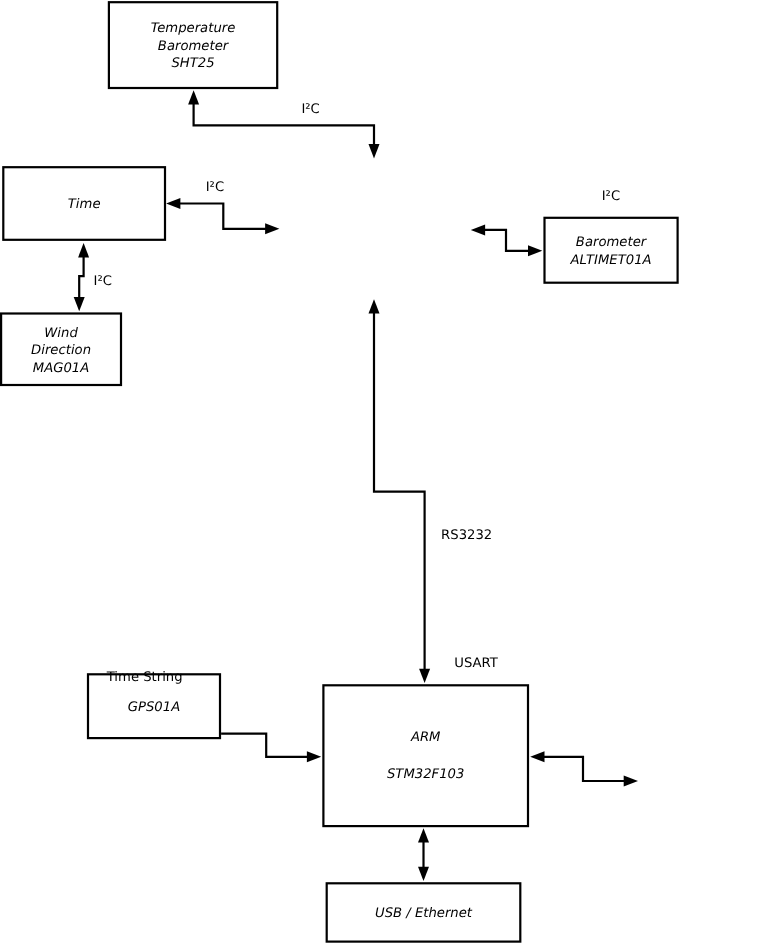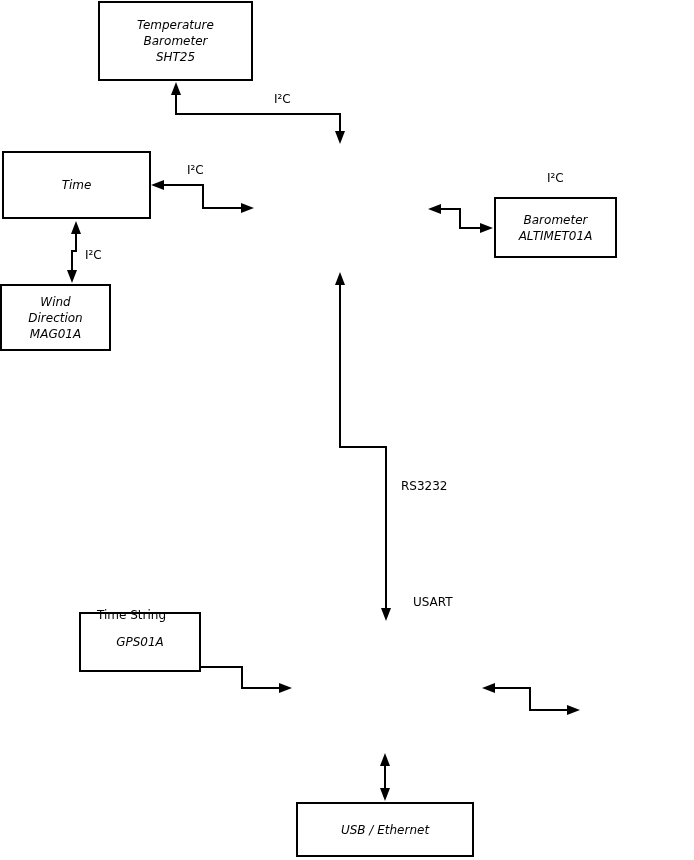--- a/index.html
+++ b/index.html
@@ -126,20 +126,24 @@
 
   <div class="node" id="n-baro">
     <span>Barometer</span>
     <span>ALTIMET01A</span>
   </div>
 
   <div class="node" id="n-gps">
     <span>GPS01A</span>
   </div>
 
+  <div class="node wide-gap" id="n-arm">
+    <span>ARM</span>
+    <span>STM32F103</span>
+  </div>
 
 
   <div class="node" id="n-usb">
     <span>USB / Ethernet</span>
   </div>
 
   <span class="elabel" id="l-i2c-top">I²C</span>
   <span class="elabel" id="l-i2c-anemo">I²C</span>
   <span class="elabel" id="l-i2c-wind">I²C</span>
   <span class="elabel" id="l-i2c-baro">I²C</span>

